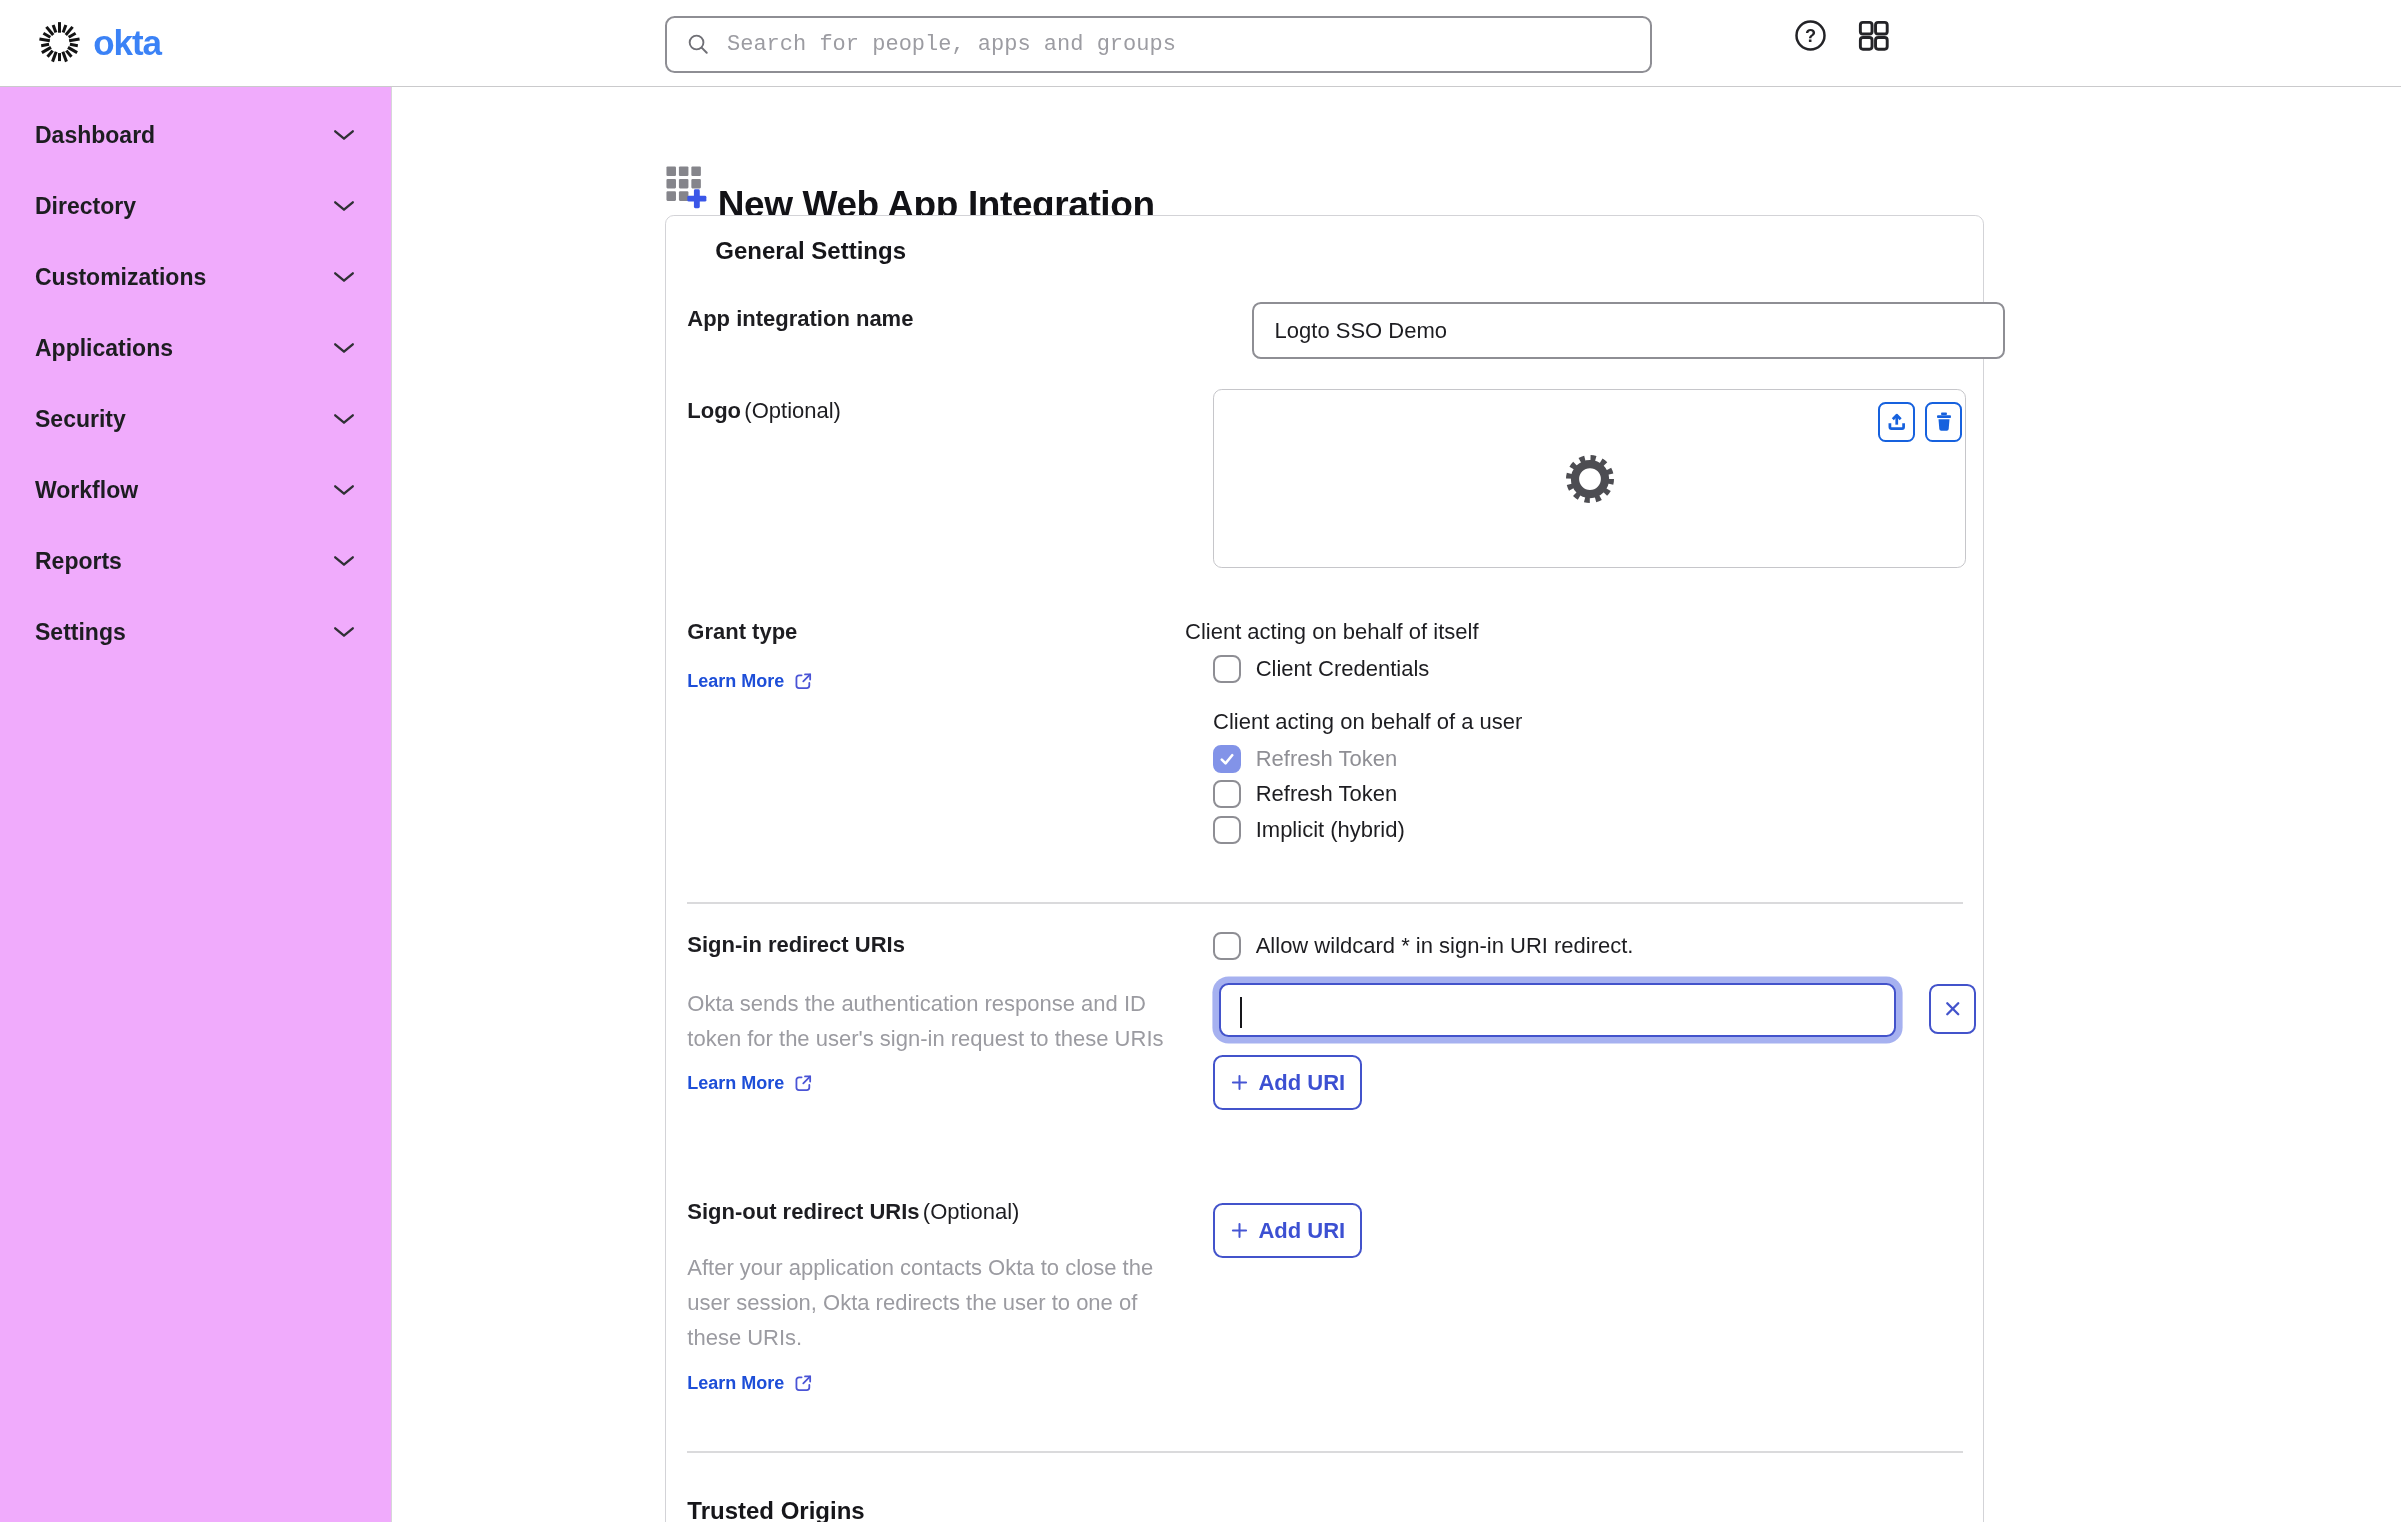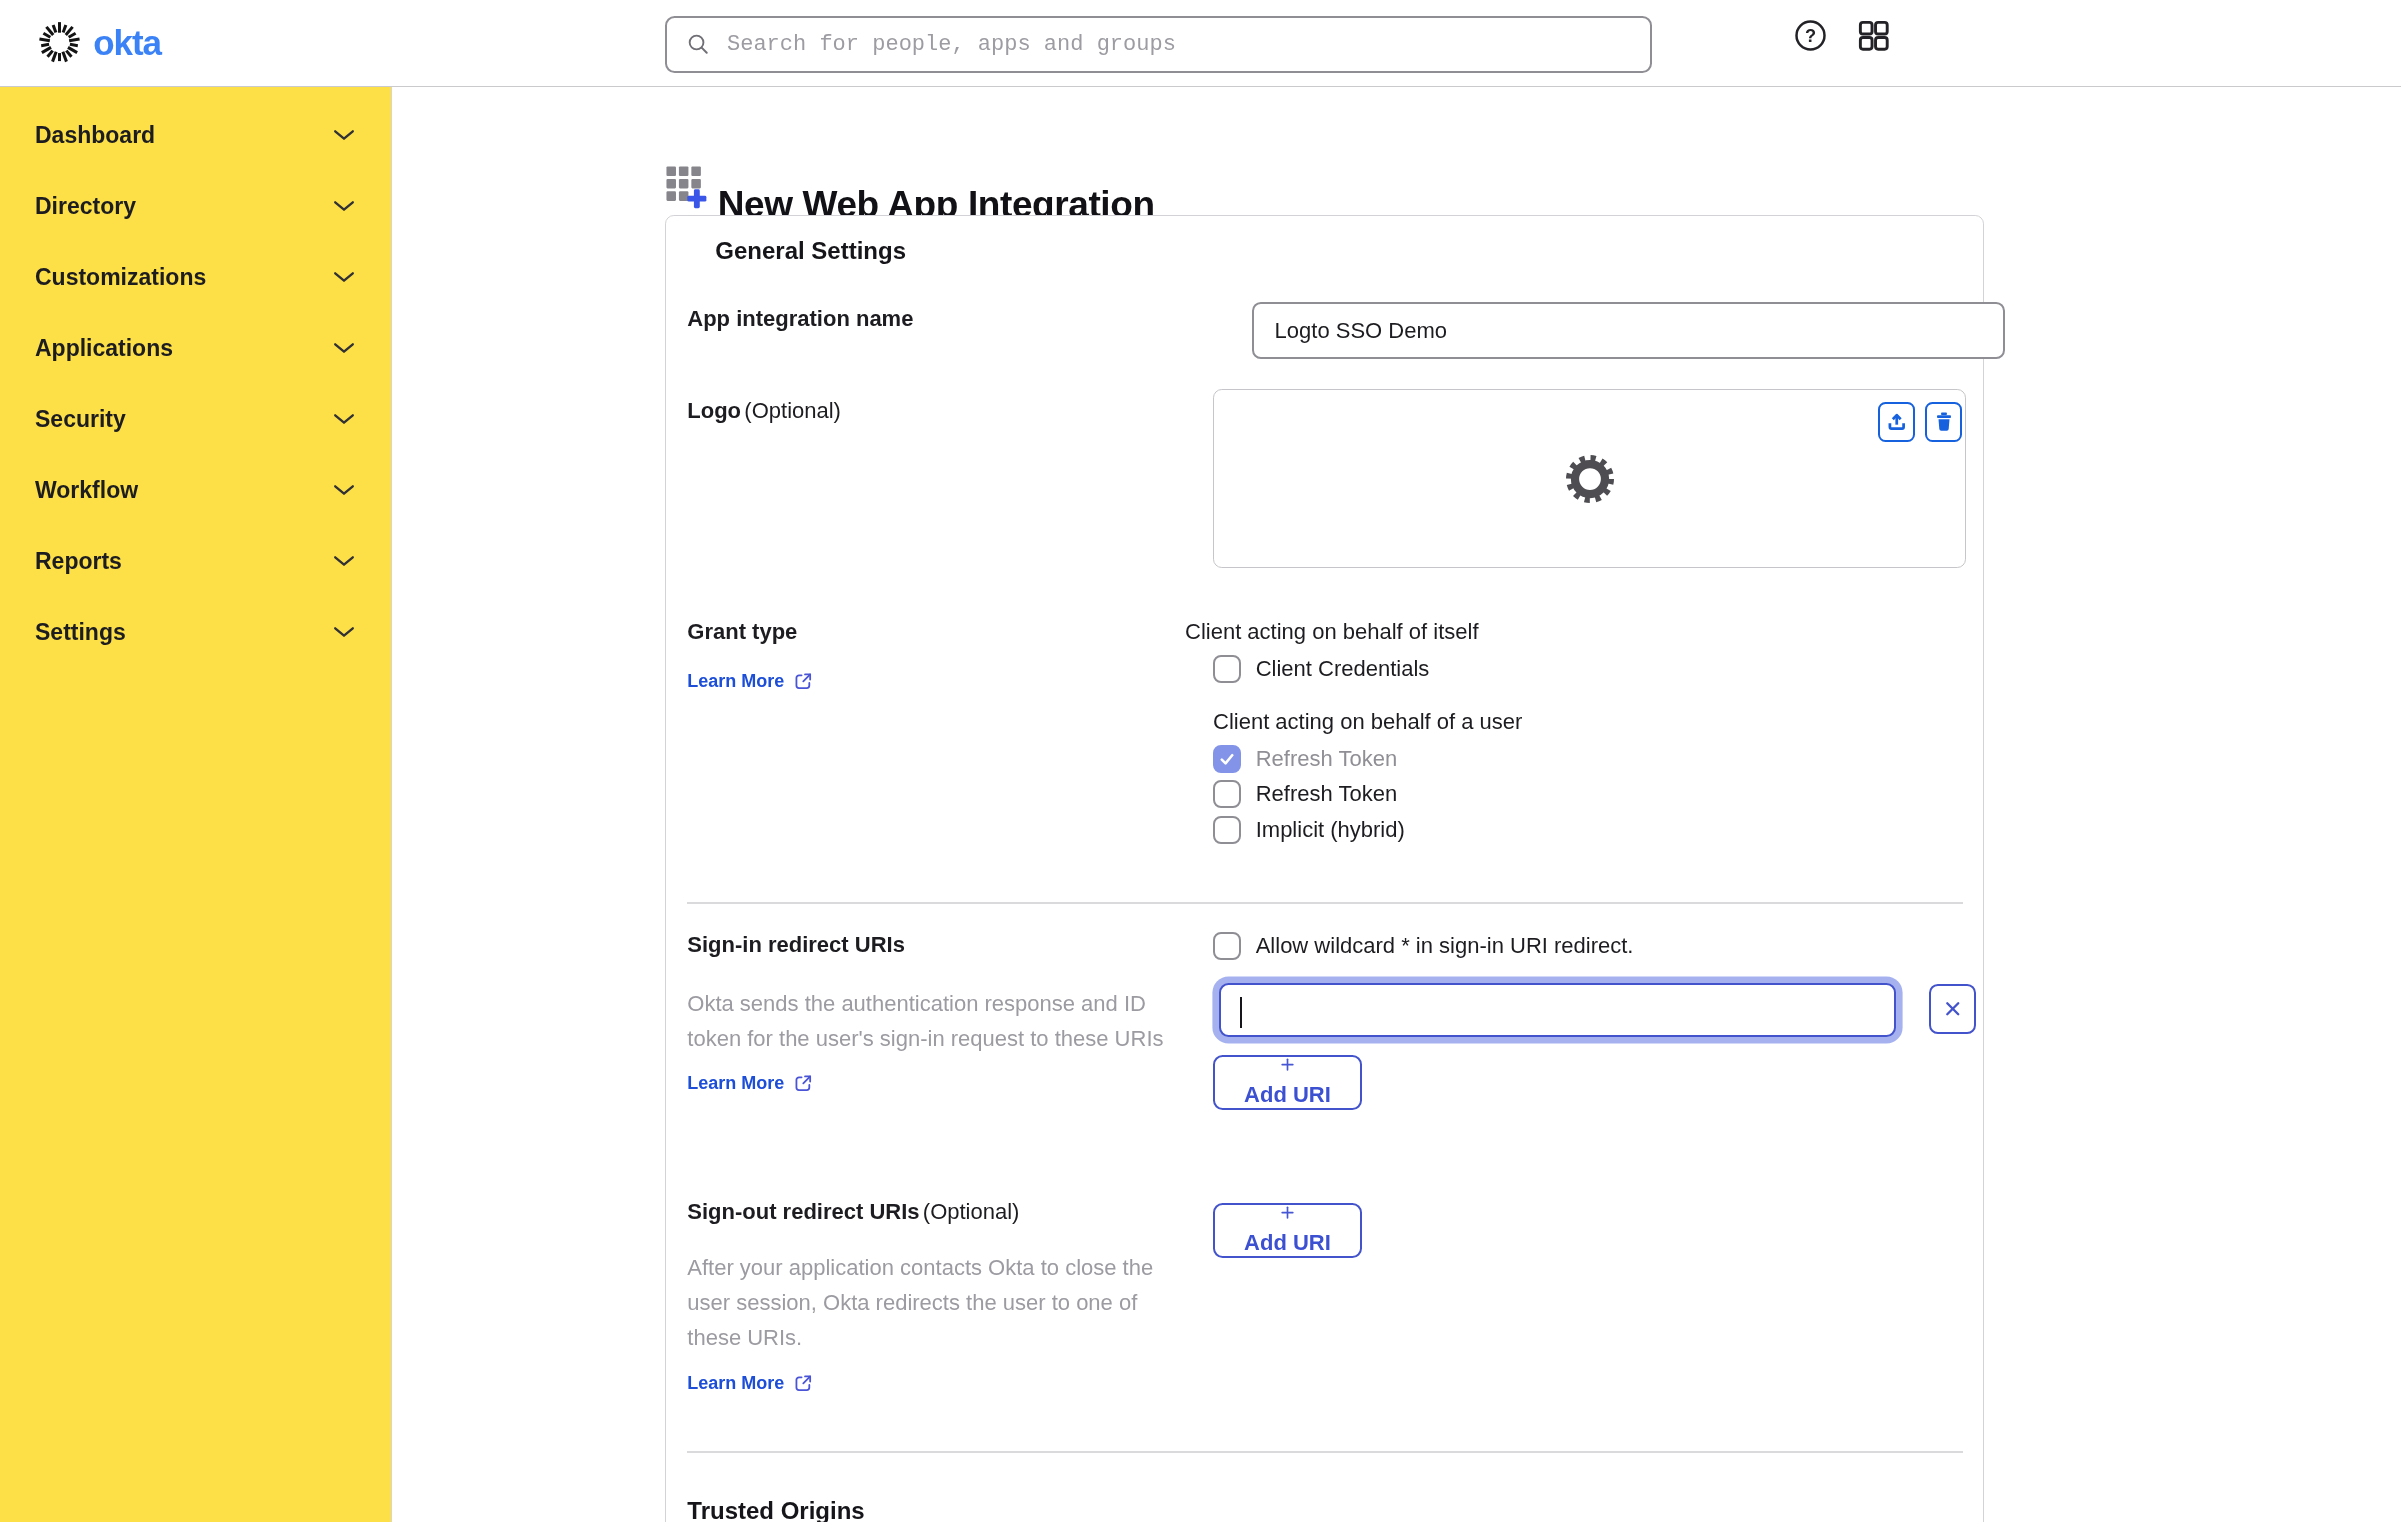--- a/index.html
+++ b/index.html
@@ -17,21 +17,21 @@
   .searchbox input { border:none; outline:none; flex:1; font-size:22px;
                      font-family:Liberation Mono, monospace; color:#1d1d21; background:transparent; }
   .searchbox input::placeholder { color:#9c9ca2; }
   .iconbtn { position:absolute; top:17.7px; width:35px; height:35px; background:transparent;
              border:none; cursor:pointer; padding:0; }
   .iconbtn.help { left:1793px; }
   .iconbtn.grid { left:1856px; }
 
   
   .sidebar { position:absolute; left:0; top:87px; width:392px; height:1436px;
-             border-right:1.5px solid #d6d6d8; background:#fde047; padding-top:12.5px; }
+             border-right:1.5px solid #d6d6d8; background:#f0abfc; padding-top:12.5px; }
   .nav-item { position:relative; height:71px; display:flex; align-items:center;
               padding-left:35px; cursor:pointer; }
   .nav-item .lbl { font-size:23px; font-weight:bold; color:#1d1d21; }
   .nav-item .chev { position:absolute; left:333px; top:50%; transform:translateY(-50%); }
 
   
   .page-title { position:absolute; left:665px; top:144px; display:flex; align-items:center; gap:11.8px; }
   .page-title h1 { font-size:37px; font-weight:bold; color:#121216; letter-spacing:-0.4px;margin-top:40px; }
 
   
@@ -66,21 +66,21 @@
   .divider { height:1.5px; background:#dadadc; }
 
   .focus-input { border:2.2px solid #4353cb; border-radius:9.6px; background:#fff;
                  box-shadow:0 0 0 6.6px #a6b1f0; }
   .caret { position:absolute; left:19px; top:11.8px; width:2.2px; height:31px; background:#16161a; }
 
   .xbtn { width:47px; height:50px; border:2.2px solid #4353cb; border-radius:8.8px; background:#fff;
           cursor:pointer; display:flex; align-items:center; justify-content:center; padding:0; }
 
   .adduri { width:149px; height:55px; border:2.2px solid #4353cb; border-radius:9.6px; background:#fff;
-            cursor:pointer; display:flex; align-items:center; justify-content:center; gap:9.6px;flex-direction:column; }
+            cursor:pointer; display:flex; align-items:center; justify-content:center; gap:9.6px; }
   .adduri span { font-size:22px; font-weight:bold; color:#3c50d2; }
 </style>
 </head>
 <body>
 
 <header class="topbar">
   <div class="brand">
     <svg width="47" height="47" viewBox="0 0 48 48">
       <g stroke="#141414" stroke-width="3.1">
         <line x1="24" y1="3.2" x2="24" y2="14" transform="rotate(0 24 24)"></line>

